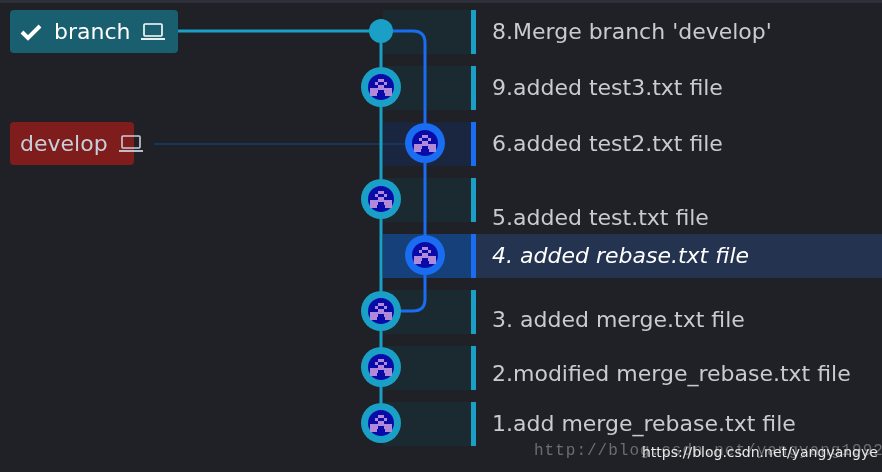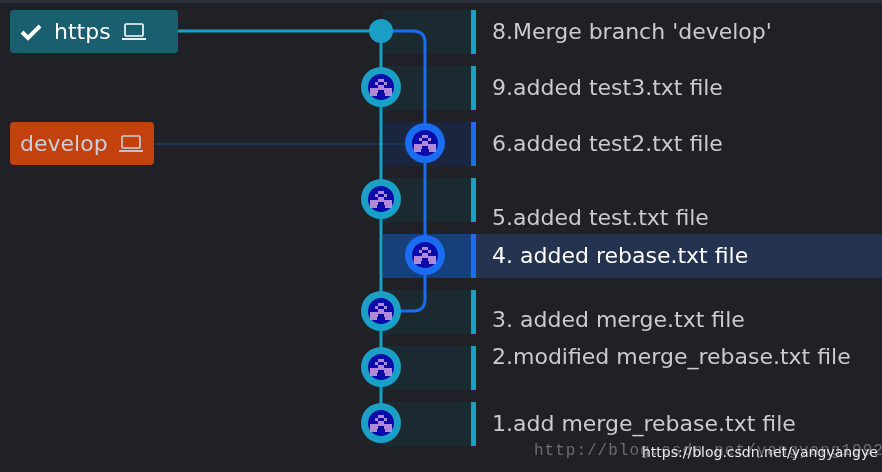--- a/index.html
+++ b/index.html
@@ -1,31 +1,31 @@
 <!DOCTYPE html>
 <html><head>
 <meta charset="utf-8">
 <style>
   html,body{margin:0;padding:0;}
   body{width:882px;height:472px;background:#1f2126;position:relative;overflow:hidden;font-family:"DejaVu Sans","Liberation Sans",sans-serif;}
   .topbar{position:absolute;left:0;top:0;width:882px;height:3px;background:#2d3038;}
   .branch{position:absolute;height:43px;border-radius:4px;display:flex;align-items:center;padding:0 10px;box-sizing:border-box;color:#fff;font-size:22px;}
   .branch.master{left:10px;top:10px;width:168px;background:#1a5f70;}
-  .branch.develop{left:10px;top:122px;width:144px;background:#c2410c;color:#c9cfd8;}
+  .branch.develop{left:10px;top:122px;width:124px;background:#7f1d1d;color:#c9cfd8;}
   .branch .check{margin-right:12px;display:inline-flex;}
   .branch .name{margin-right:10px;}
   .branch .laptop{display:inline-flex;}
   .row-band{position:absolute;left:383px;width:89px;height:44px;background:#1b2a30;}
   .row-band.dev{background:#1a2540;}
   .row-band.sel{background:#16407a;}
   .row-accent{position:absolute;left:471px;width:5px;height:44px;background:#1aa0c6;}
   .row-accent.dev{background:#1a6cf0;}
   .row-text{position:absolute;left:492px;height:44px;line-height:44px;font-size:22px;color:#c9cbd0;white-space:nowrap;text-align:center;}
   .row-sel-bg{position:absolute;left:476px;width:406px;height:44px;background:#243350;}
-  .row-text.sel{color:#ffffff;}
+  .row-text.sel{color:#ffffff;font-style:italic;}
   svg.graph{position:absolute;left:0;top:0;}
   .watermark{position:absolute;left:534px;top:442px;font-family:Liberation Mono, monospace;font-size:16px;color:#6a6d72;letter-spacing:1px;}
   .watermark2{position:absolute;left:642px;top:444px;font-size:14px;color:#e8e8e8;text-align:center;}
 </style>
 </head>
 <body>
 
 <div class="topbar"></div>
 
 <div class="row-sel-bg" style="top:234px"></div>
@@ -57,21 +57,21 @@
     <div class="row-text sel" style="top:234px">4. added rebase.txt file</div>
   </div>
   <div>
     <div class="row-band" style="top:290px"></div>
     <div class="row-accent" style="top:290px"></div>
     <div class="row-text" style="top:298px">3. added merge.txt file</div>
   </div>
   <div>
     <div class="row-band" style="top:346px"></div>
     <div class="row-accent" style="top:346px"></div>
-    <div class="row-text" style="top:335px">2.modified merge_rebase.txt file</div>
+    <div class="row-text" style="top:352px">2.modified merge_rebase.txt file</div>
   </div>
   <div>
     <div class="row-band" style="top:402px"></div>
     <div class="row-accent" style="top:402px"></div>
     <div class="row-text" style="top:402px">1.add merge_rebase.txt file</div>
   </div>
 </div>
 
 <svg class="graph" width="882" height="472">
   <defs>
@@ -127,21 +127,21 @@
       <use href="#avatar" x="381" y="423"></use>
     </g>
 </svg>
 
 <div class="branch master">
   <span class="check">
     <svg width="22" height="18" viewBox="0 0 22 18">
         <path d="M2 9 L8 15 L20 3" fill="none" stroke="#fff" stroke-width="4"></path>
       </svg>
   </span>
-  <span class="name">https</span>
+  <span class="name">branch</span>
   <span class="laptop">
     <svg width="26" height="18" viewBox="0 0 26 18">
         <rect x="4" y="1" width="18" height="12" rx="1" fill="none" stroke="#fff" stroke-width="1.6"></rect>
         <line x1="1" y1="16" x2="25" y2="16" stroke="#fff" stroke-width="1.8"></line>
       </svg>
   </span>
 </div>
 
 <div class="branch develop">
   <span class="name">develop</span>

